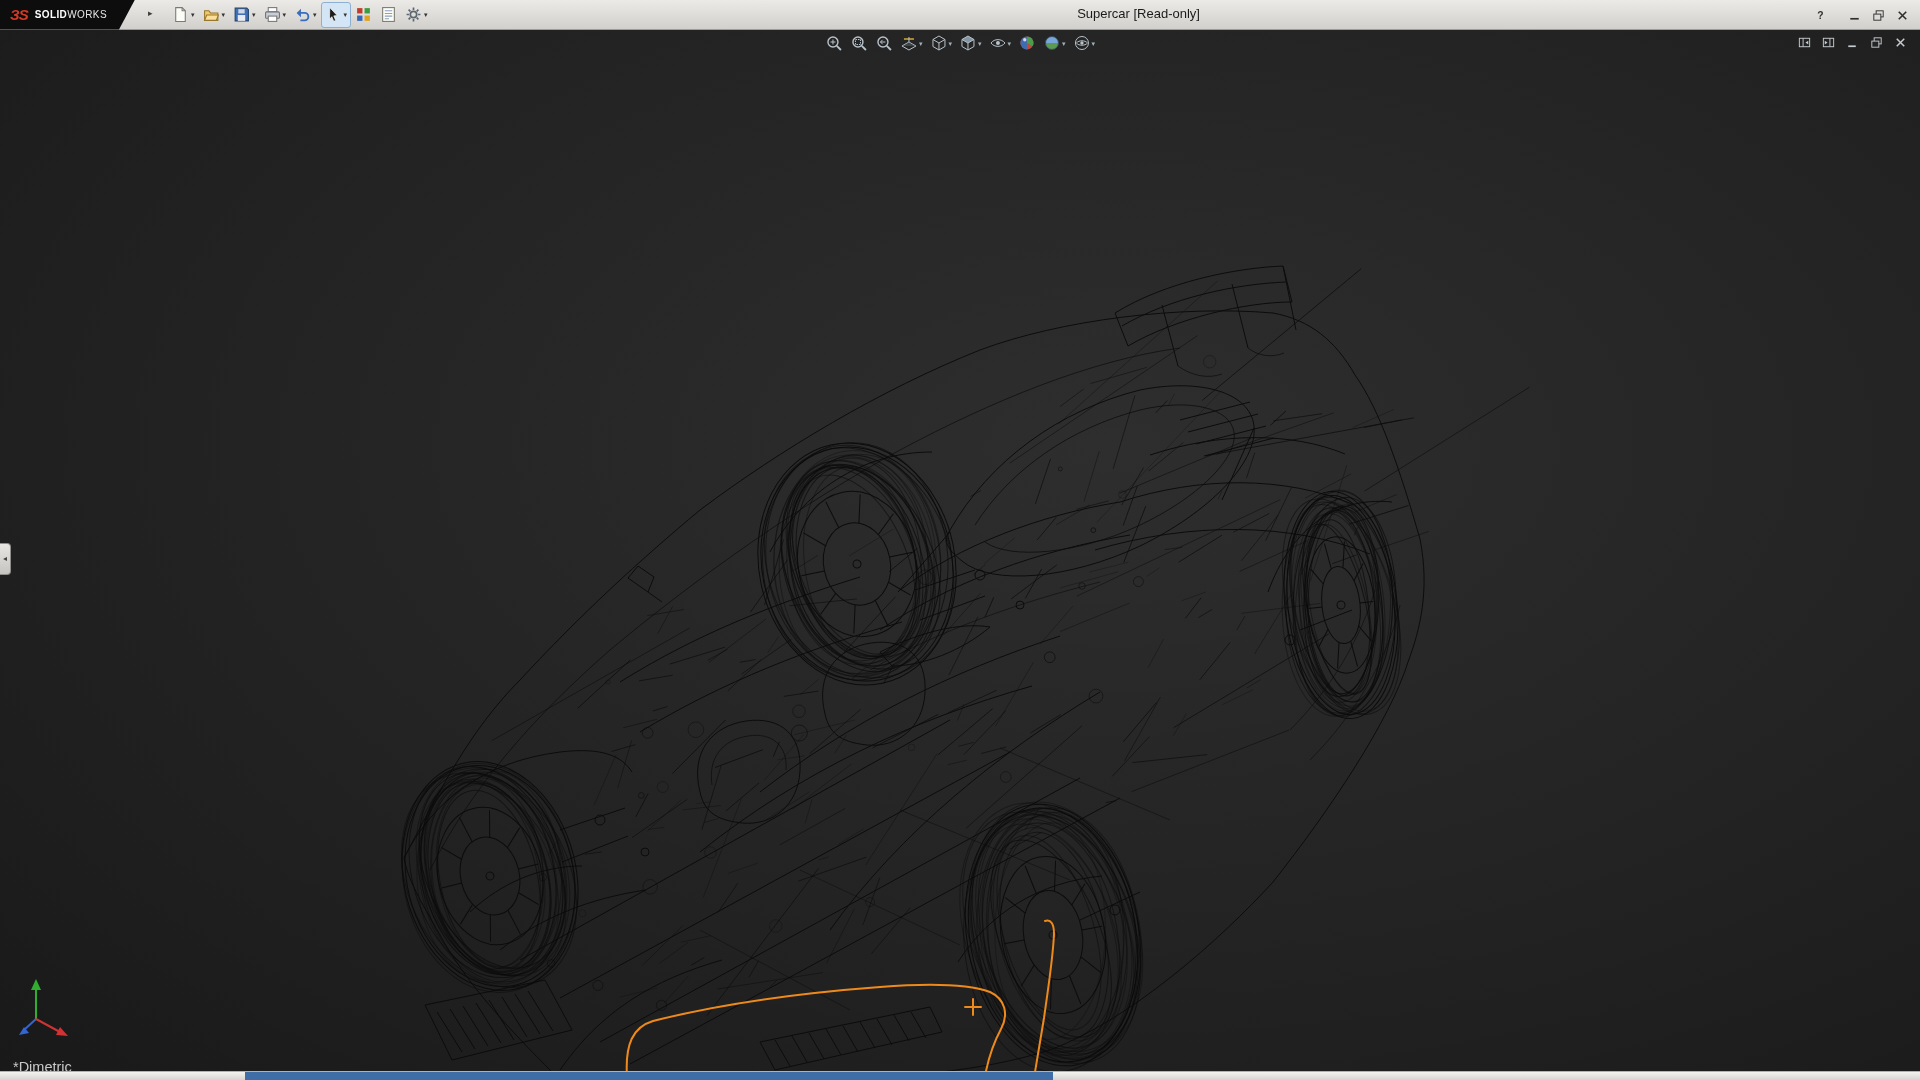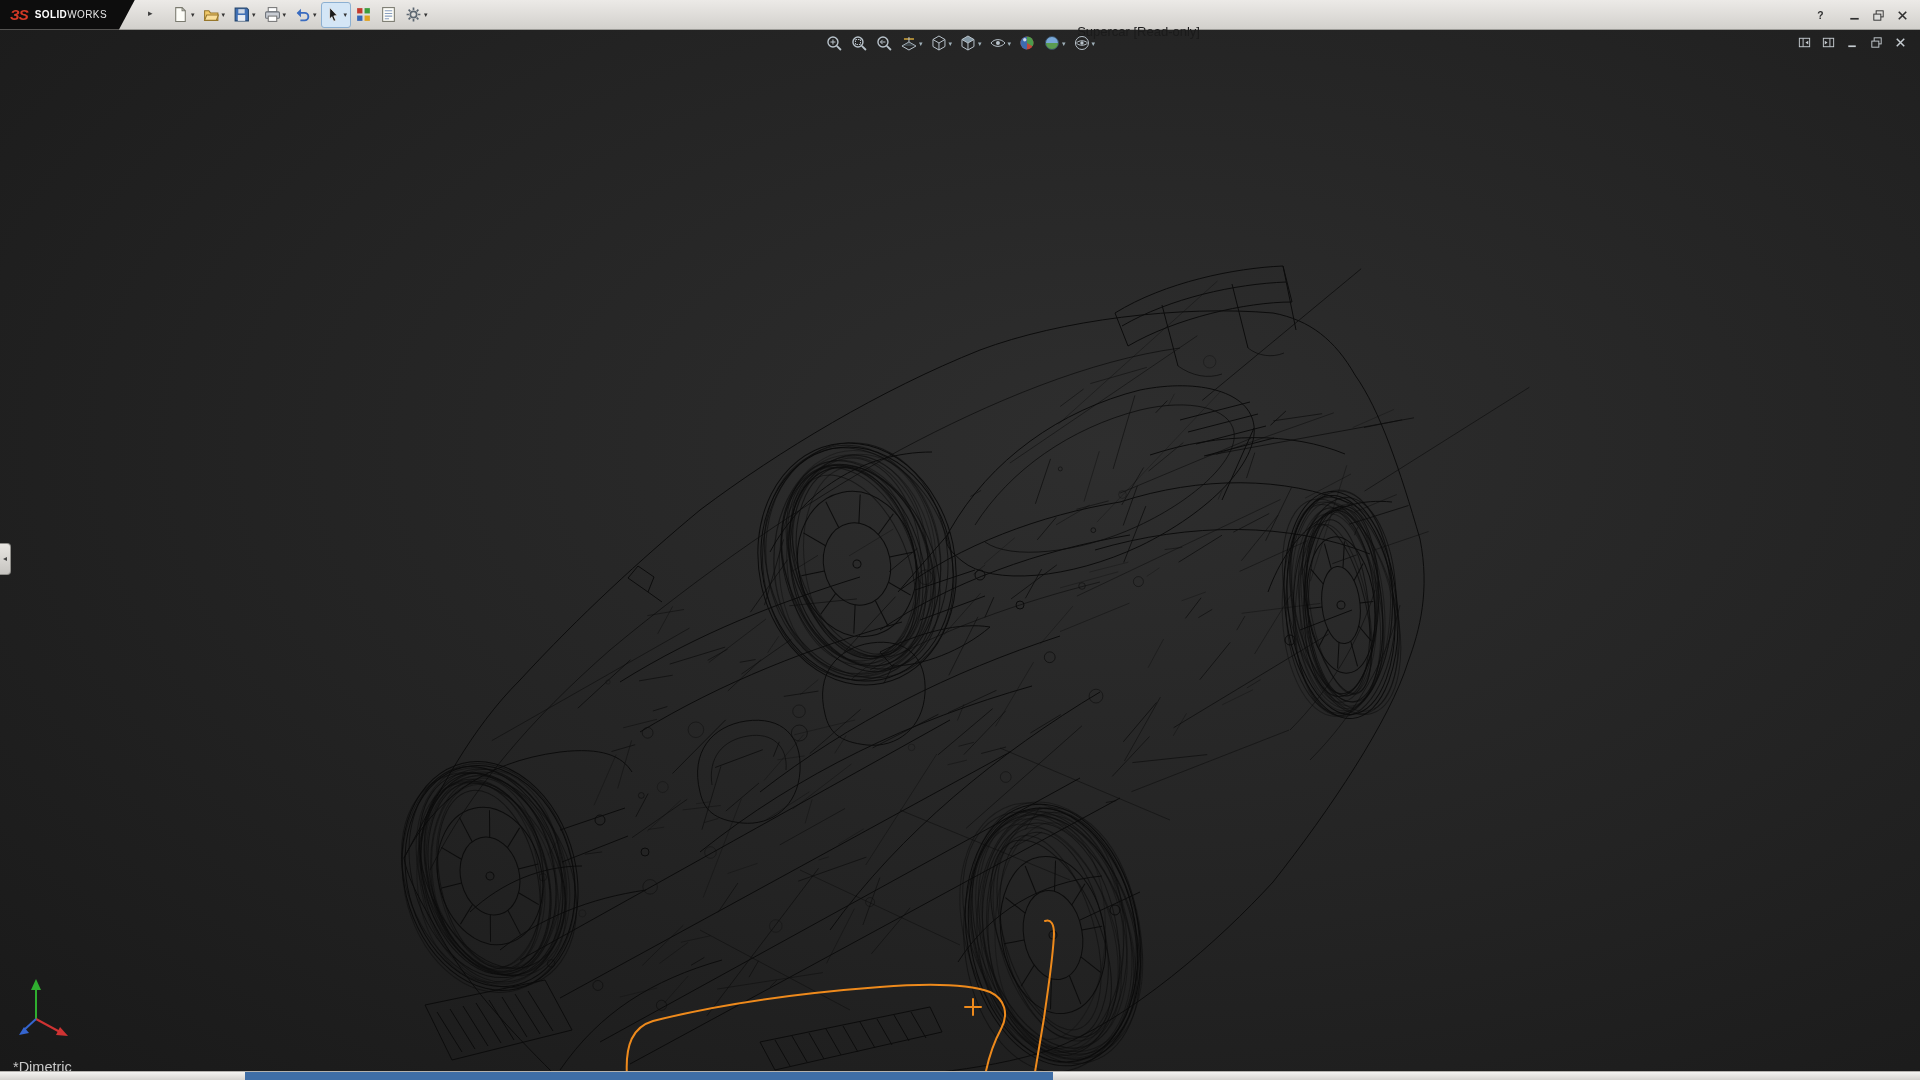--- a/index.html
+++ b/index.html
@@ -32,21 +32,21 @@
   .menu-arrow { position:absolute; left:148px; top:9px; font-size:9px; color:#3c3c3c; line-height:1; cursor:default; }
 
   .qtb { display:flex; align-items:center; gap:2px; margin-left:34px; }
   .tbtn { display:flex; align-items:center; height:24px; padding:1px 3px; border-radius:2px; }
   .tbtn .ic { display:block; }
   .tbtn .ic svg { width:17px; height:17px; display:block; }
   .tbtn .dd { font-size:7px; color:#333; margin-left:2px; line-height:1; }
   .tbtn.pressed { background:#d4e6f6; outline:1px solid #8cb0d2; }
 
   .doc-title {
-    position:absolute; left:59.3%; top:24px; transform:translateX(-50%);
+    position:absolute; left:59.3%; top:6px; transform:translateX(-50%);
     font-size:13px; color:#1b1b1b; white-space:nowrap;
   }
   .win-controls { position:absolute; right:8px; top:3px; height:24px; display:flex; align-items:center; gap:5px; }
   .wbtn { display:flex; align-items:center; padding:1px 2px; }
   .wbtn .ic svg { width:15px; height:15px; display:block; }
   .wbtn.help-gap { margin-right:10px; }
 
   
   .viewport {
     position:absolute; top:30px; left:0; right:0; bottom:9px; overflow:hidden;

